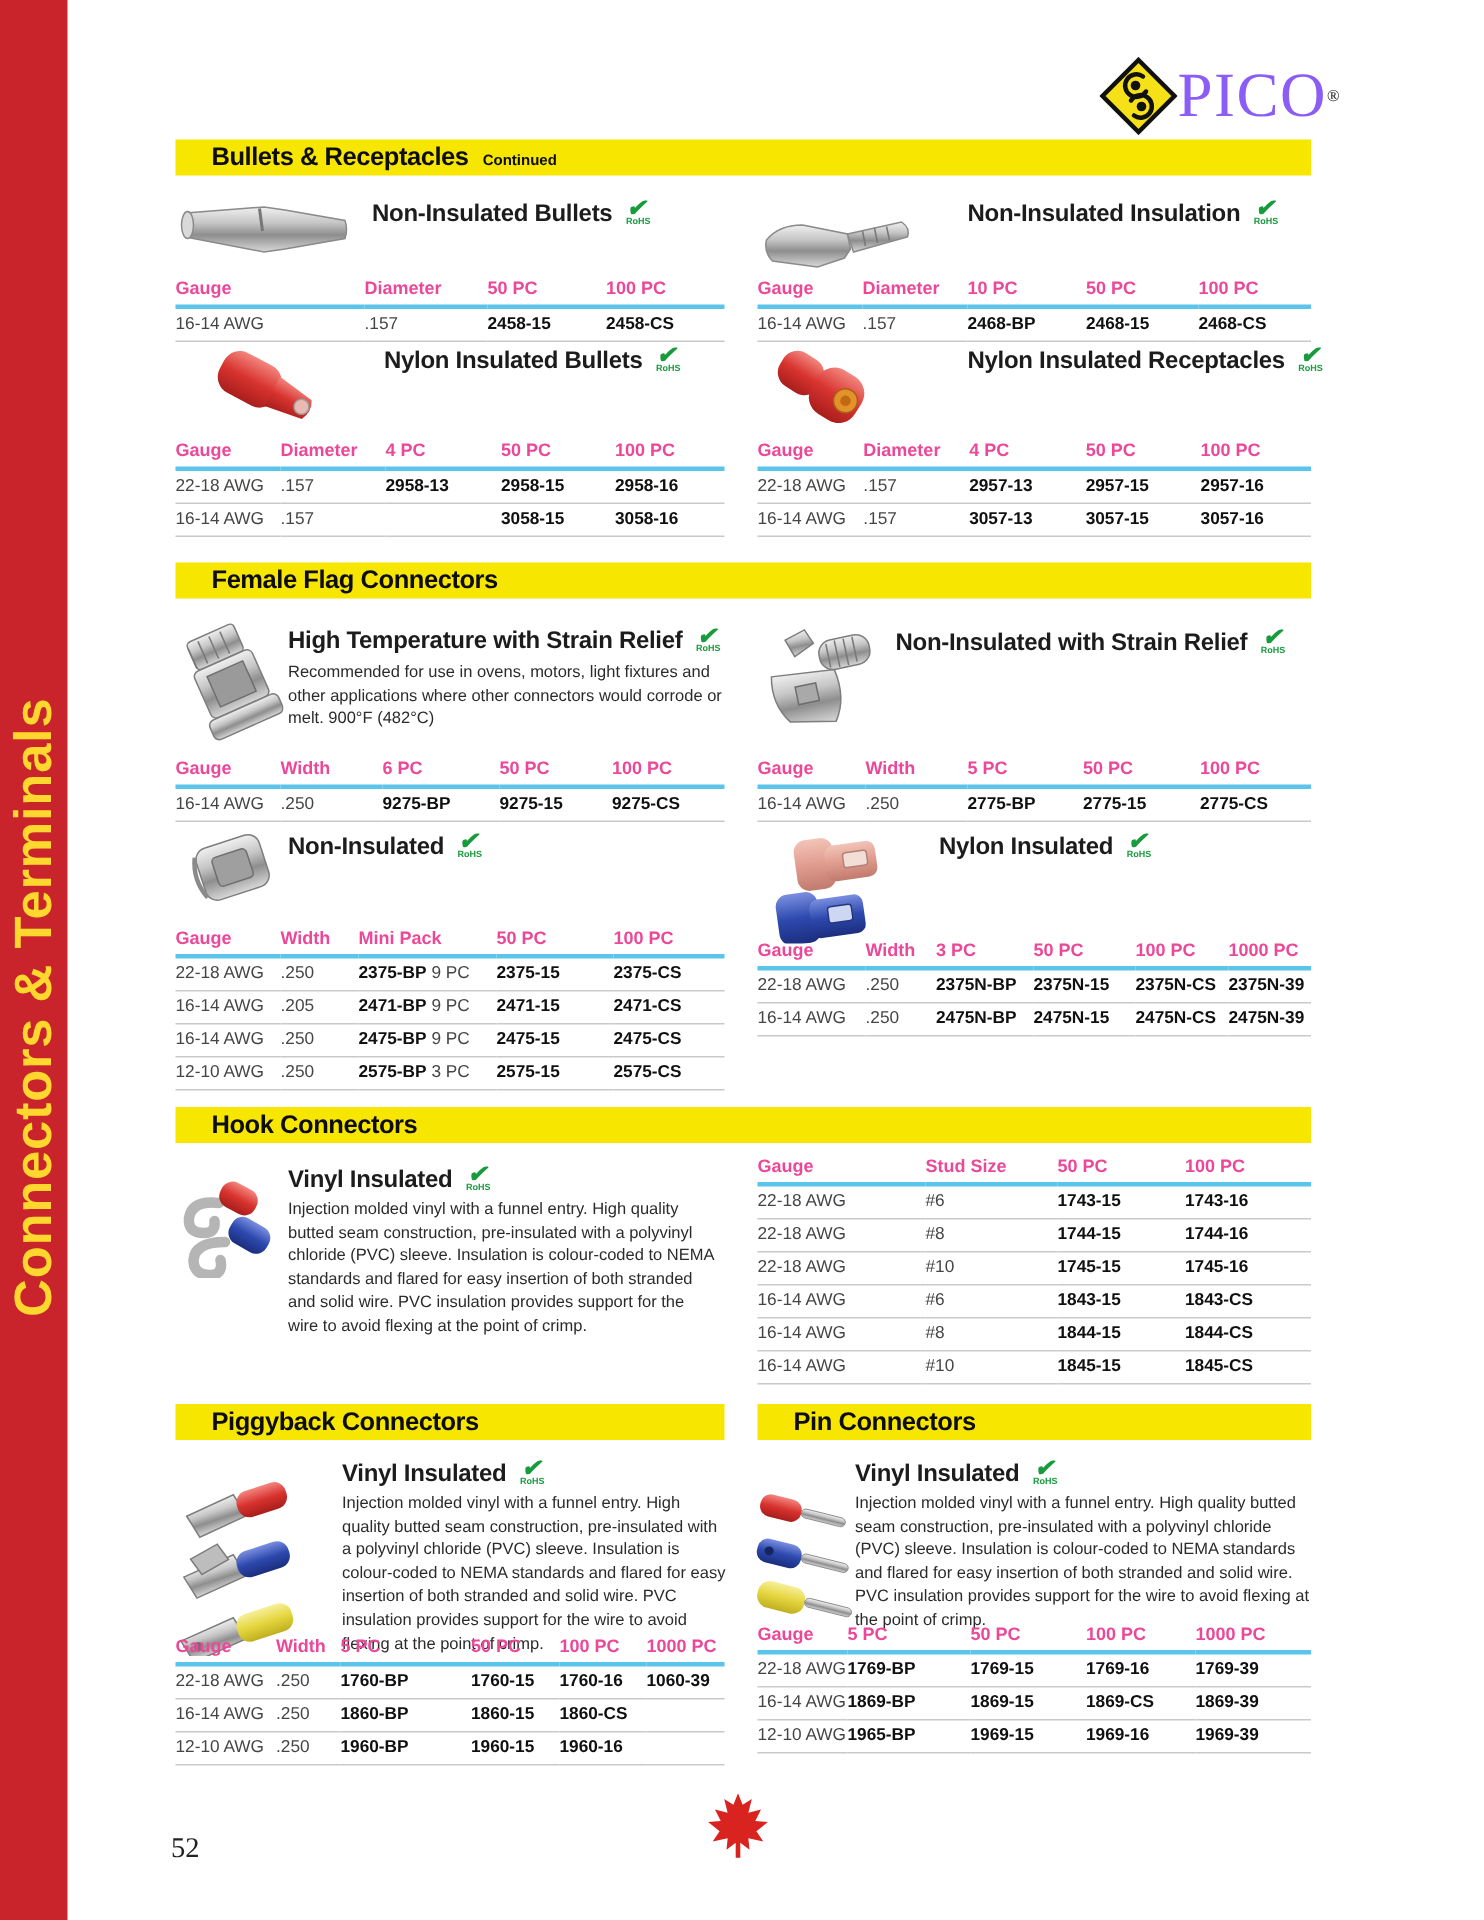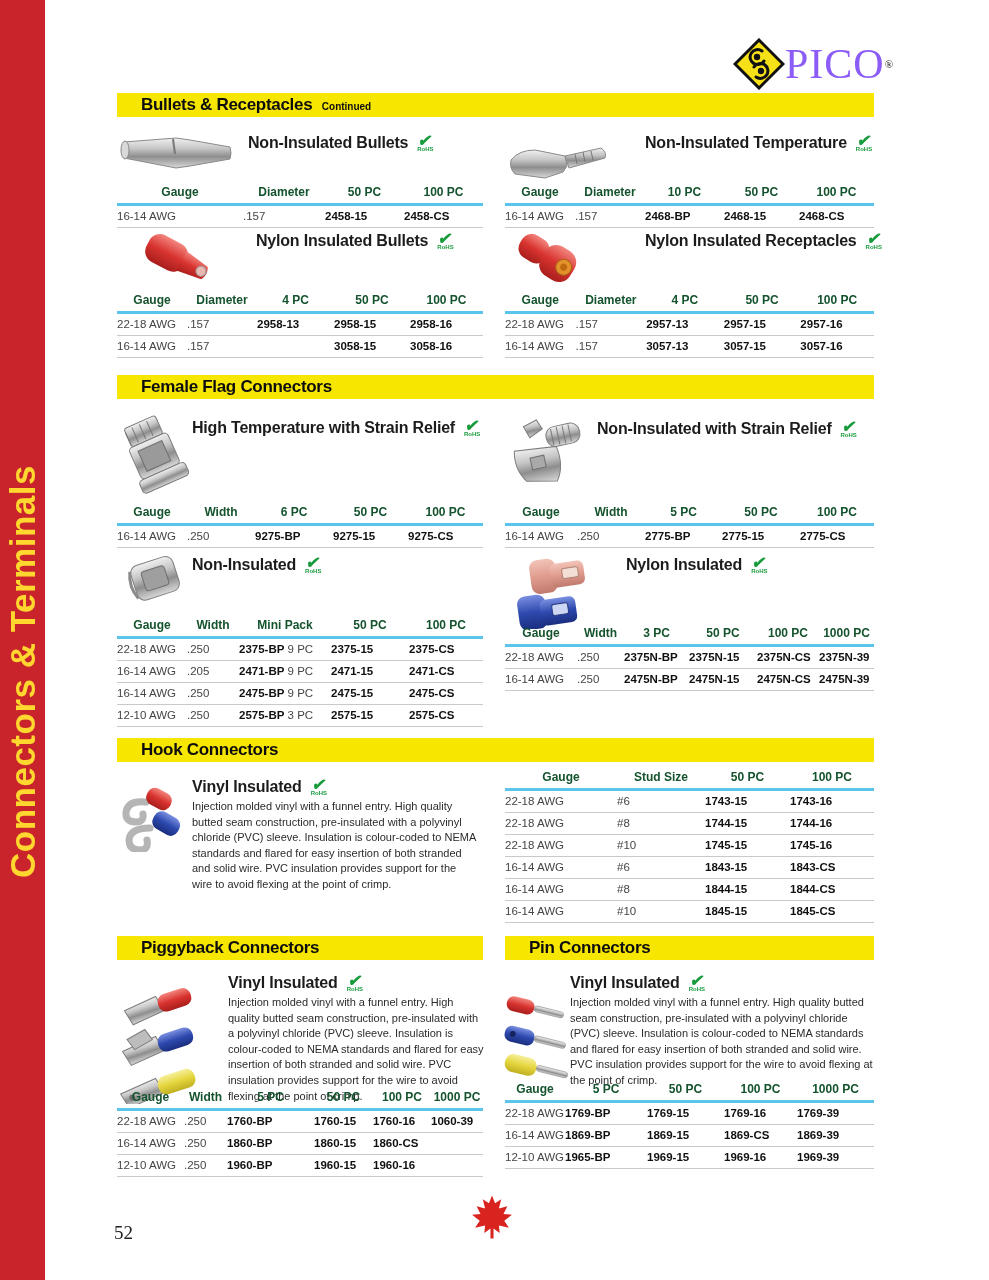--- a/index.html
+++ b/index.html
@@ -11,30 +11,30 @@
     font-size:35px;font-weight:bold;color:#FFD72E;letter-spacing:0.5px;white-space:nowrap;}
   
   #logo{left:733px;top:38px;display:flex;align-items:center;}
   #logo .brand{font-family:"Liberation Serif",serif;font-size:42px;color:#8b5cf6;letter-spacing:1px;line-height:1;}
   #logo .reg{font-family:"Liberation Serif",serif;font-size:11px;color:#131313;vertical-align:18px;}
   
   .band{background:#F6E600;height:24px;line-height:24px;padding-left:24px;box-sizing:border-box;white-space:nowrap;}
   .band .bt{font-size:17px;font-weight:bold;color:#0d0d0d;letter-spacing:-0.3px;}
   .band .bs{font-size:10px;font-weight:bold;color:#0d0d0d;margin-left:5px;}
   
-  .ptitle{display:flex;align-items:center;white-space:nowrap;}
+  .ptitle{display:flex;align-items:flex-start;white-space:nowrap;}
   .ptitle .tt{font-size:16px;font-weight:bold;color:#1c1c1c;letter-spacing:-0.2px;}
   .rohs{display:inline-block;margin-left:9px;text-align:center;line-height:1;margin-top:-2px;}
   .rohs .chk{display:block;color:#189B3C;font-weight:bold;font-size:16px;transform:skewX(-12deg);}
   .rohs .rtxt{display:block;color:#189B3C;font-size:6px;font-weight:bold;margin-top:-3px;}
   
   .desc{font-size:11px;line-height:1.42;color:#2b2b2b;}
   
   .tbl table{border-collapse:collapse;width:100%;table-layout:fixed;}
-  .tbl th{text-align:center;font-size:12px;font-weight:bold;color:#14532d;padding:2px 0 4px 0;border-bottom:3px solid #5BC4EA;margin-top:16px;}
+  .tbl th{text-align:left;font-size:12px;font-weight:bold;color:#ec4899;padding:2px 0 4px 0;border-bottom:3px solid #5BC4EA;margin-top:16px;}
   .tbl td{font-size:11.5px;color:#454545;padding:4px 0 5px 0;border-bottom:1px solid #C9C9C9;vertical-align:middle;}
   .tbl td.pn,.tbl span.pn{font-weight:bold;color:#101010;}
   
   #footer-note{left:117px;top:1241px;width:757px;text-align:center;font-size:11.5px;font-style:italic;color:#222;}
   #page-num{left:114px;top:1222px;font-family:"Liberation Serif",serif;font-size:19px;color:#222;text-align:right;}
   svg{display:block;}
 </style>
 </head>
 <body>
 
@@ -131,21 +131,21 @@
     </div>
 
   <svg class="abs" style="left:505px;top:136px;" width="108" height="46" viewBox="0 0 108 46">
     <path d="M6 24 Q4 32 10 38 L40 42 L58 36 L62 30 L60 20 L30 14 Q14 14 6 24 Z" fill="url(#g-met)" stroke="#8a8a8a"></path>
     <path d="M60 20 L96 12 Q102 16 100 22 L64 32 Z" fill="url(#g-met)" stroke="#8a8a8a"></path>
     <line x1="70" y1="18" x2="72" y2="28" stroke="#777"></line>
       <line x1="78" y1="16" x2="80" y2="26" stroke="#777"></line>
       <line x1="86" y1="15" x2="88" y2="24" stroke="#777"></line>
   </svg>
   <div class="ptitle abs" style="left:645px;top:134px;">
-    <span class="tt">Non-Insulated Temperature</span>
+    <span class="tt">Non-Insulated Insulation</span>
     <span class="rohs">
         <span class="chk">✔</span>
         <span class="rtxt">RoHS</span>
       </span>
   </div>
   <div class="tbl abs" style="left:505px;top:183px;width:369px;">
       <table>
         <colgroup>
           <col style="width: 70px;">
           <col style="width: 70px;">
@@ -293,20 +293,21 @@
         <line x1="42" y1="8" x2="42" y2="24" stroke="#777"></line>
     </g>
   </svg>
   <div class="ptitle abs" style="left:192px;top:419px;">
     <span class="tt">High Temperature with Strain Relief</span>
     <span class="rohs">
         <span class="chk">✔</span>
         <span class="rtxt">RoHS</span>
       </span>
   </div>
+  <div class="desc abs" style="left:192px;top:441px;width:292px;">Recommended for use in ovens, motors, light fixtures and other applications where other connectors would corrode or melt. 900°F (482°C)</div>
   <div class="tbl abs" style="left:117px;top:503px;width:366px;">
       <table>
         <colgroup>
           <col style="width: 70px;">
           <col style="width: 68px;">
           <col style="width: 78px;">
           <col style="width: 75px;">
           <col style="width: 75px;">
         </colgroup>
         <thead>

